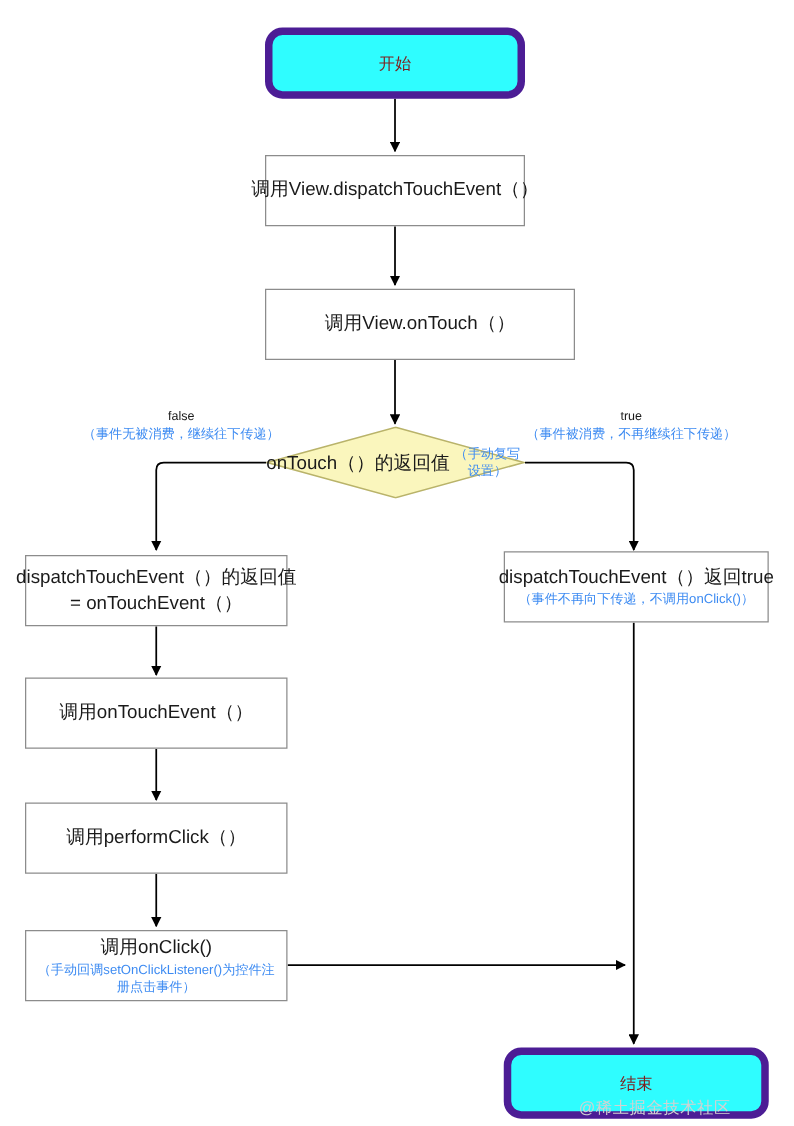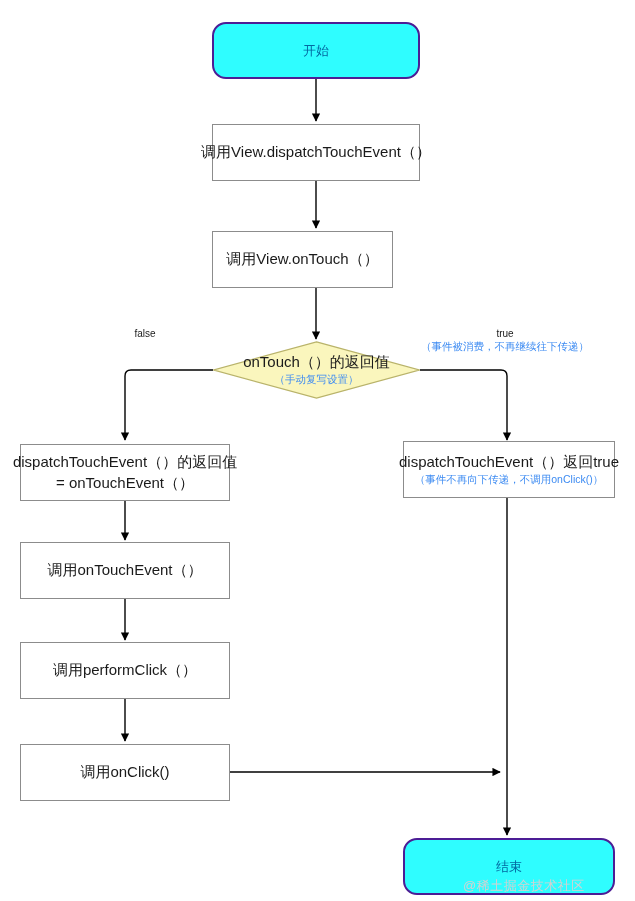--- a/index.html
+++ b/index.html
@@ -30,23 +30,23 @@
     box-sizing: border-box;
     display: flex;
     flex-direction: column;
     align-items: center;
     justify-content: center;
     text-align: center;
     line-height: 1.35;
   }
   .terminator {
     background: #2ffdff;
-    border: 2px solid #4c1d95;
+    border: 6px solid #4c1d95;
     border-radius: 14px;
-    color: #0369a1;
+    color: #7f1d1d;
     font-size: 13px;
   }
   .process {
     background: #ffffff;
     border: 1px solid #8c8c8c;
     color: #1a1a1a;
     font-size: 13.5px;
   }
   .decision-wrap {
     position: absolute;
@@ -58,21 +58,21 @@
     width: 100%;
     height: 100%;
   }
   .decision-text {
     position: absolute;
     left: 0;
     top: 0;
     width: 100%;
     height: 100%;
     display: flex;
-    flex-direction: column;
+    flex-direction: row;
     align-items: center;
     justify-content: center;
     text-align: center;
   }
   .main-label {
     color: #1a1a1a;
     font-size: 15px;
     white-space: nowrap;
   }
   .sub-label {
@@ -138,36 +138,37 @@
   </svg>
 
   <div class="node terminator" style="left:212px; top:22px; width:208px; height:57px;">
     <span>开始</span>
   </div>
 
   <div class="node process" style="left:212px; top:124px; width:208px; height:57px;">
     <span class="main-label">调用View.dispatchTouchEvent（）</span>
   </div>
 
-  <div class="node process" style="left:212px; top:231px; width:181px; height:57px;">
+  <div class="node process" style="left:212px; top:231px; width:248px; height:57px;">
     <span class="main-label">调用View.onTouch（）</span>
   </div>
 
   <div class="decision-wrap" style="left:213px; top:341px; width:207px; height:58px;">
     <svg class="decision-shape" viewBox="0 0 207 58" preserveAspectRatio="none" xmlns="http://www.w3.org/2000/svg">
       <polygon points="103.5,0.8 206.2,29 103.5,57.2 0.8,29" fill="#faf6bd" stroke="#b9b36a" stroke-width="1.2"></polygon>
     </svg>
     <div class="decision-text">
       <span class="main-label">onTouch（）的返回值</span>
       <span class="sub-label">（手动复写设置）</span>
     </div>
   </div>
 
   <div class="branch-label" style="left:20px; top:328px; width:250px;">
     <span class="bl-main">false</span>
+    <span class="bl-sub">（事件无被消费，继续往下传递）</span>
   </div>
 
   <div class="branch-label" style="left:385px; top:328px; width:240px;">
     <span class="bl-main">true</span>
     <span class="bl-sub">（事件被消费，不再继续往下传递）</span>
   </div>
 
   <div class="node process" style="left:20px; top:444px; width:210px; height:57px;">
     <span class="main-label">dispatchTouchEvent（）的返回值</span>
     <span class="main-label">= onTouchEvent（）</span>
@@ -181,20 +182,21 @@
   <div class="node process" style="left:20px; top:542px; width:210px; height:57px;">
     <span class="main-label">调用onTouchEvent（）</span>
   </div>
 
   <div class="node process" style="left:20px; top:642px; width:210px; height:57px;text-align:center;">
     <span class="main-label">调用performClick（）</span>
   </div>
 
   <div class="node process" style="left:20px; top:744px; width:210px; height:57px;">
     <span class="main-label">调用onClick()</span>
+    <span class="onclick-sub">（手动回调setOnClickListener()为控件注册点击事件）</span>
   </div>
 
   <div class="node terminator" style="left:403px; top:838px; width:212px; height:57px;">
     <span>结束</span>
   </div>
 
   <div class="watermark" style="left:463px; top:877px;">
     <span>@稀土掘金技术社区</span>
   </div>
 

